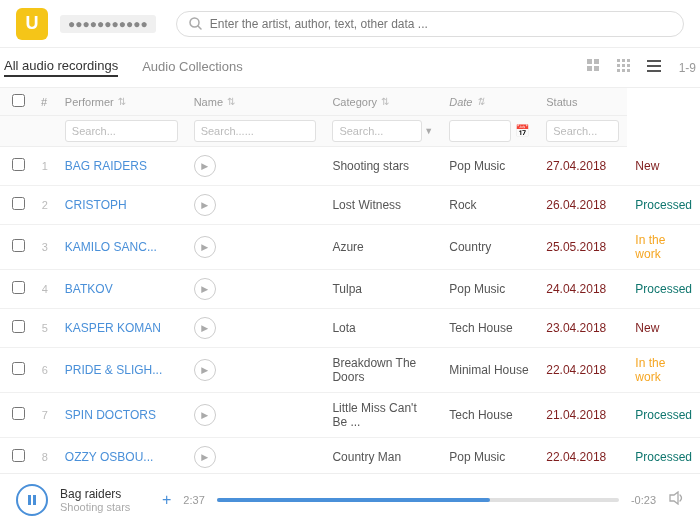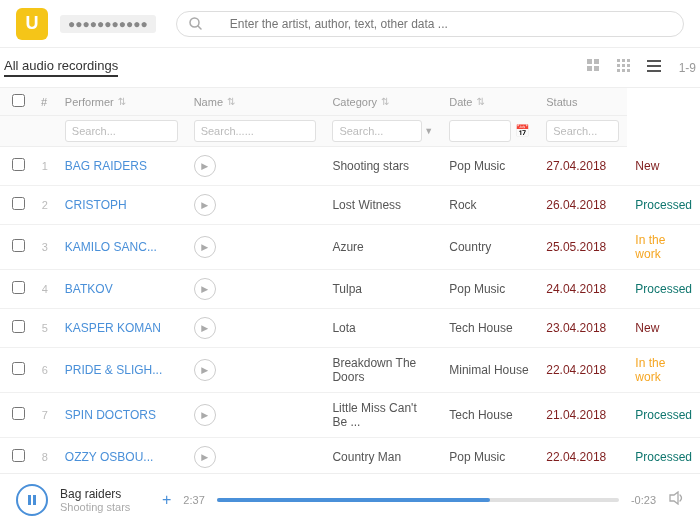--- a/index.html
+++ b/index.html
@@ -2,21 +2,21 @@
 <html><head>
   <meta charset="utf-8">
   <style>
     * { box-sizing: border-box; margin: 0; padding: 0; }
     body { font-family: -apple-system, BlinkMacSystemFont, 'Segoe UI', Arial, sans-serif; font-size: 13px; background: #fff; color: #333; width: 700px; height: 525px; overflow: hidden; }
 
     
     .header { display: flex; align-items: center; padding: 10px 16px; border-bottom: 1px solid #eee; height: 48px; }
     .logo { width: 32px; height: 32px; background: #f5c518; border-radius: 6px; display: flex; align-items: center; justify-content: center; font-weight: 900; font-size: 18px; color: #fff; margin-right: 12px; flex-shrink: 0; }
     .header-brand { font-size: 12px; color: #888; background: #f0f0f0; border-radius: 3px; padding: 2px 8px; margin-right: 20px; }
-    .search-bar { display: flex; align-items: center; flex: 1; border: 1px solid #ddd; border-radius: 20px; padding: 5px 12px; color: #aaa; font-size: 12px; gap: 20px; }
+    .search-bar { display: flex; align-items: center; flex: 1; border: 1px solid #ddd; border-radius: 20px; padding: 5px 12px; color: #aaa; font-size: 12px; }
     .search-bar svg { margin-right: 8px; flex-shrink: 0; }
 
     
     .nav-tabs { display: flex; align-items: center; padding: 0 4px; border-bottom: 1px solid #eee; height: 40px; justify-content: space-between; }
     .nav-left { display: flex; align-items: center; gap: 24px; }
     .nav-tab { font-size: 13px; color: #888; cursor: pointer; padding-bottom: 2px; }
     .nav-tab.active { color: #333; font-weight: 500; border-bottom: 2px solid #333; }
     .nav-right { display: flex; align-items: center; gap: 8px; color: #aaa; font-size: 12px; }
     .view-icon { cursor: pointer; padding: 2px 4px; }
     .view-icon.active { color: #333; }
@@ -74,20 +74,21 @@
       <circle cx="5.5" cy="5.5" r="4.5" stroke="#aaa" stroke-width="1.5"></circle>
       <line x1="9" y1="9" x2="12" y2="12" stroke="#aaa" stroke-width="1.5" stroke-linecap="round"></line>
     </svg>
     <input type="text" style="border: none; outline: none; flex: 1 1 0%; font-size: 12px; color: rgb(170, 170, 170); background: transparent;" placeholder="Enter the artist, author, text, other data ...">
   </div>
 </div>
 
 <div class="nav-tabs">
   <div class="nav-left">
     <div class="nav-tab active">All audio recordings</div>
+    <div class="nav-tab">Audio Collections</div>
   </div>
   <div class="nav-right">
     <span class="view-icon">
       <svg width="14" height="14" viewBox="0 0 14 14">
           <rect x="0" y="0" width="5" height="5" fill="#bbb"></rect>
           <rect x="7" y="0" width="5" height="5" fill="#bbb"></rect>
           <rect x="0" y="7" width="5" height="5" fill="#bbb"></rect>
           <rect x="7" y="7" width="5" height="5" fill="#bbb"></rect>
         </svg>
     </span>
@@ -136,21 +137,21 @@
             <span>Name</span>
             <span class="sort-icon">⇅</span>
           </div>
         </th>
         <th style="width:120px;">
           <div class="th-inner">
             <span>Category</span>
             <span class="sort-icon">⇅</span>
           </div>
         </th>
-        <th style="width:100px;">
+        <th style="width:100px;font-style:italic;">
           <div class="th-inner">
             <span>Date</span>
             <span class="sort-icon">⇅</span>
           </div>
         </th>
         <th style="width:90px;">
           <span>Status</span>
         </th>
       </tr>
 

